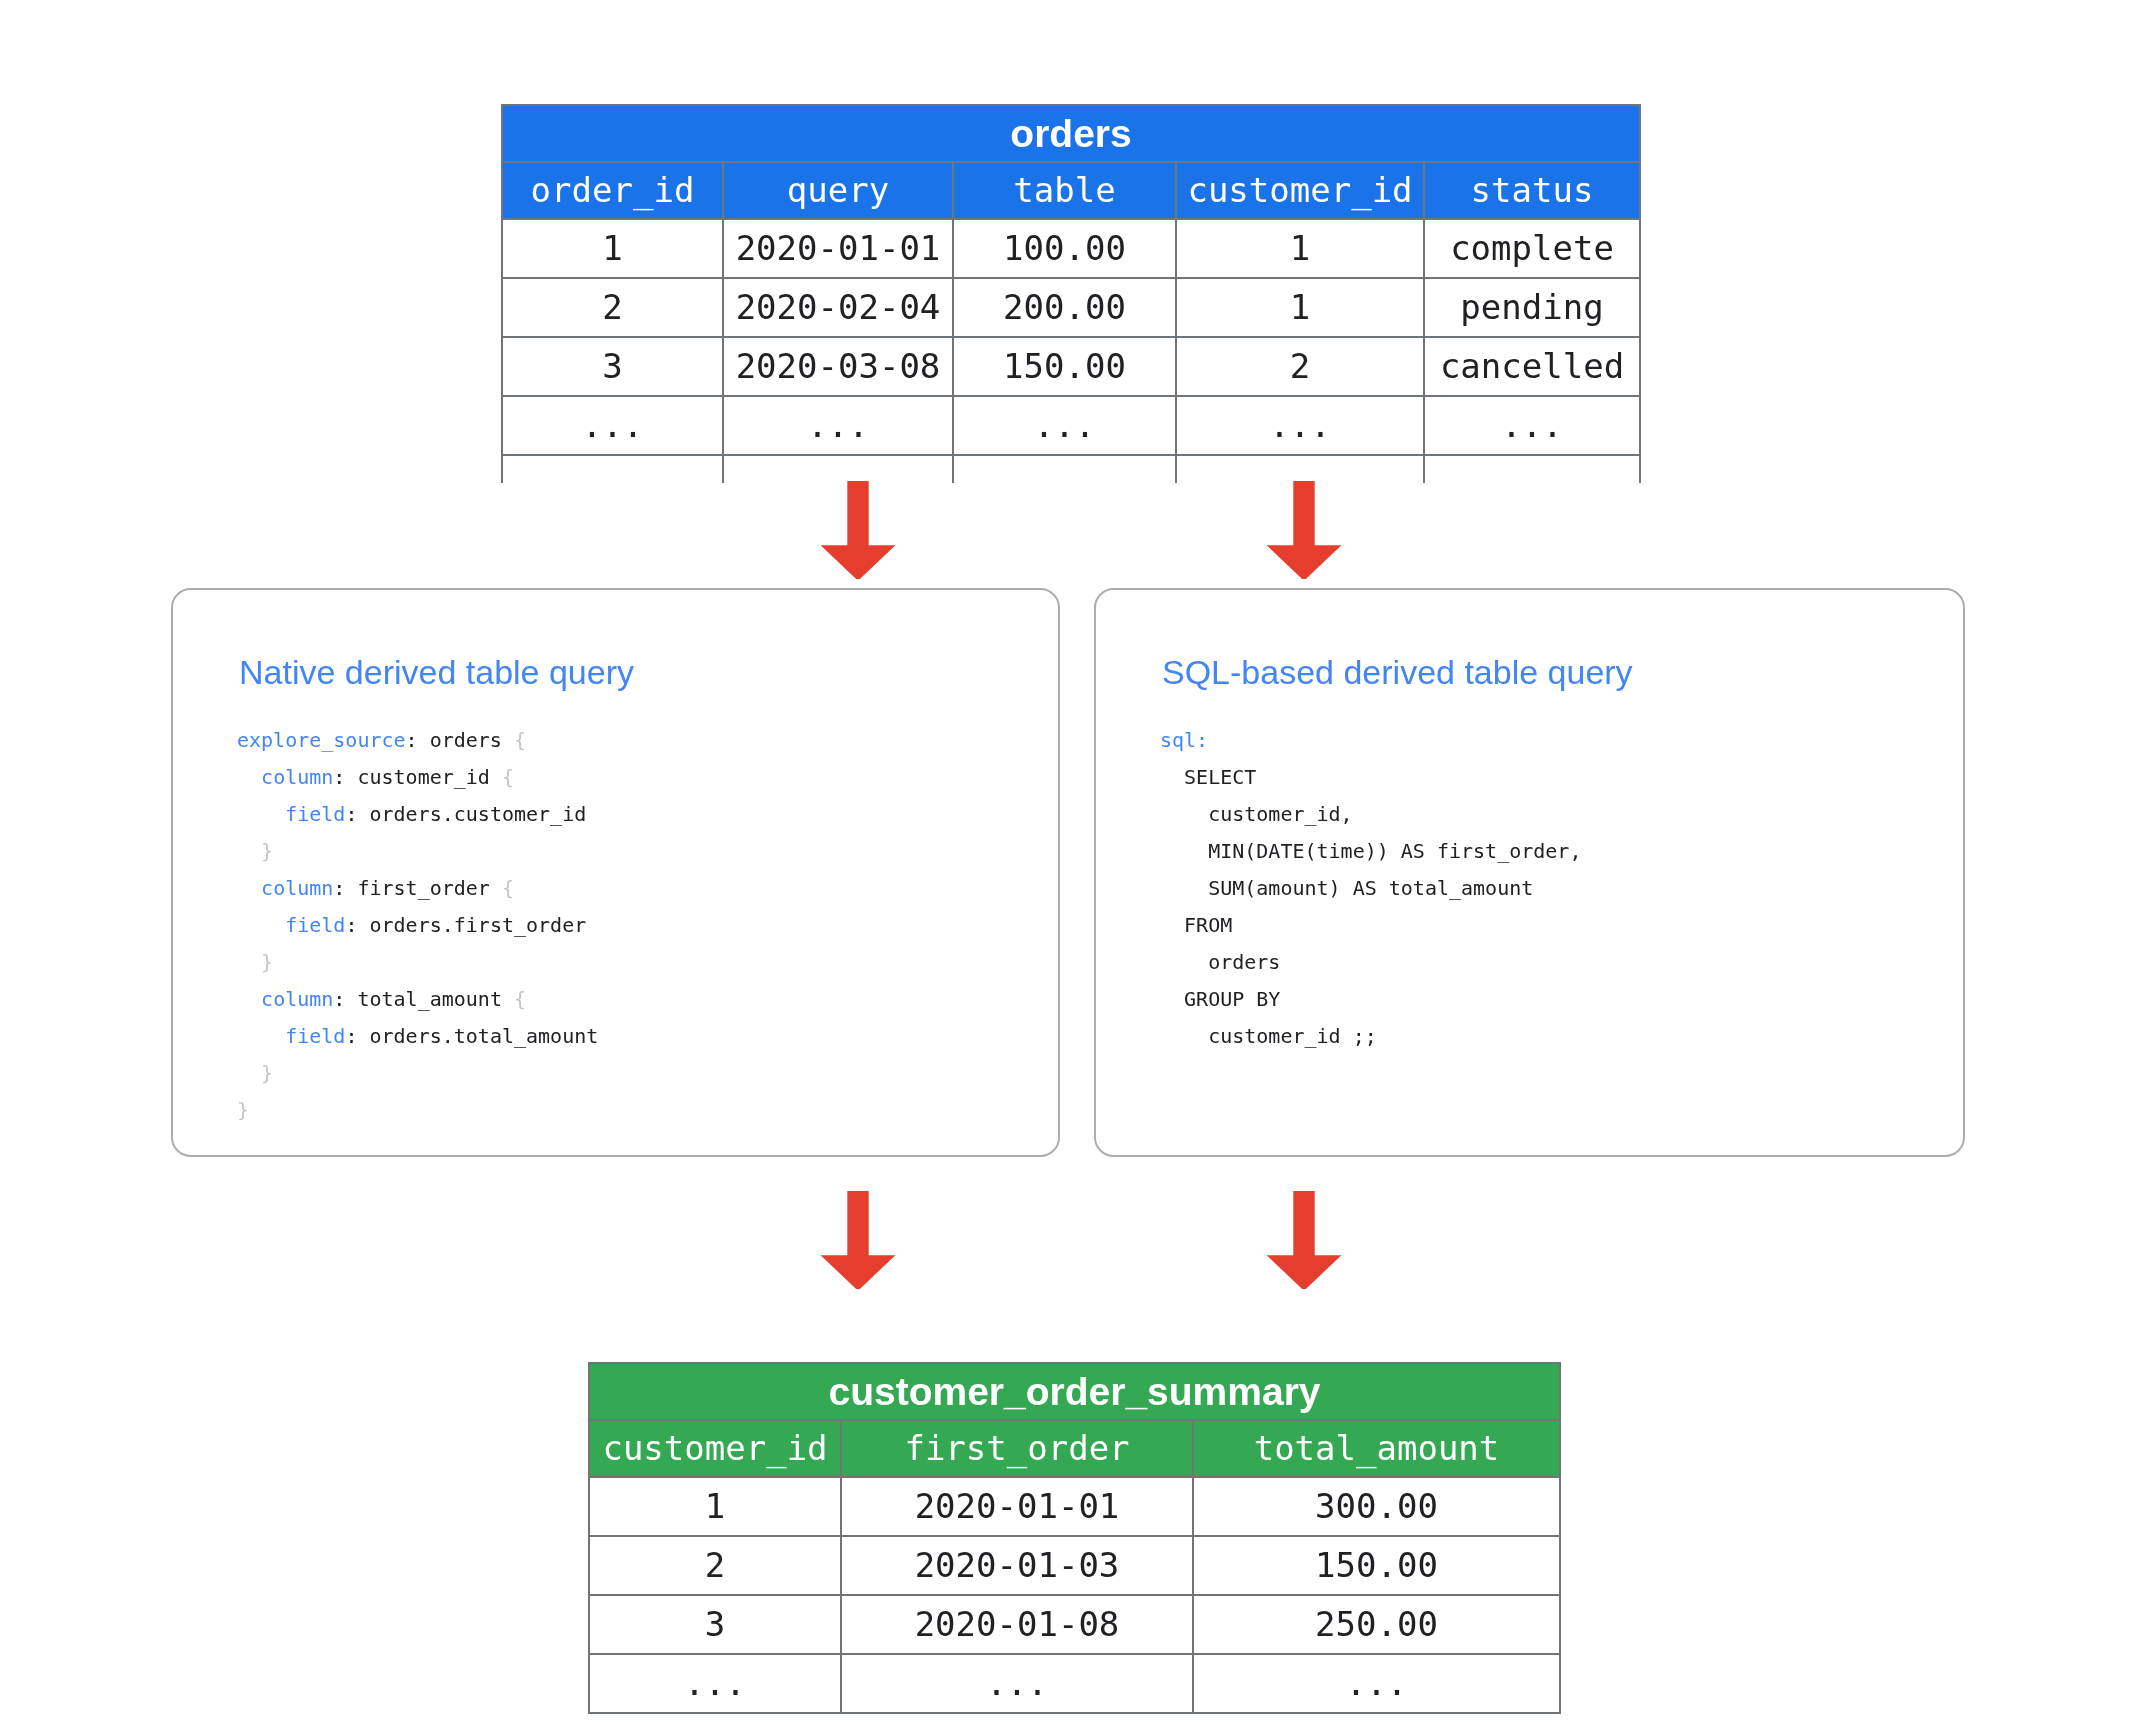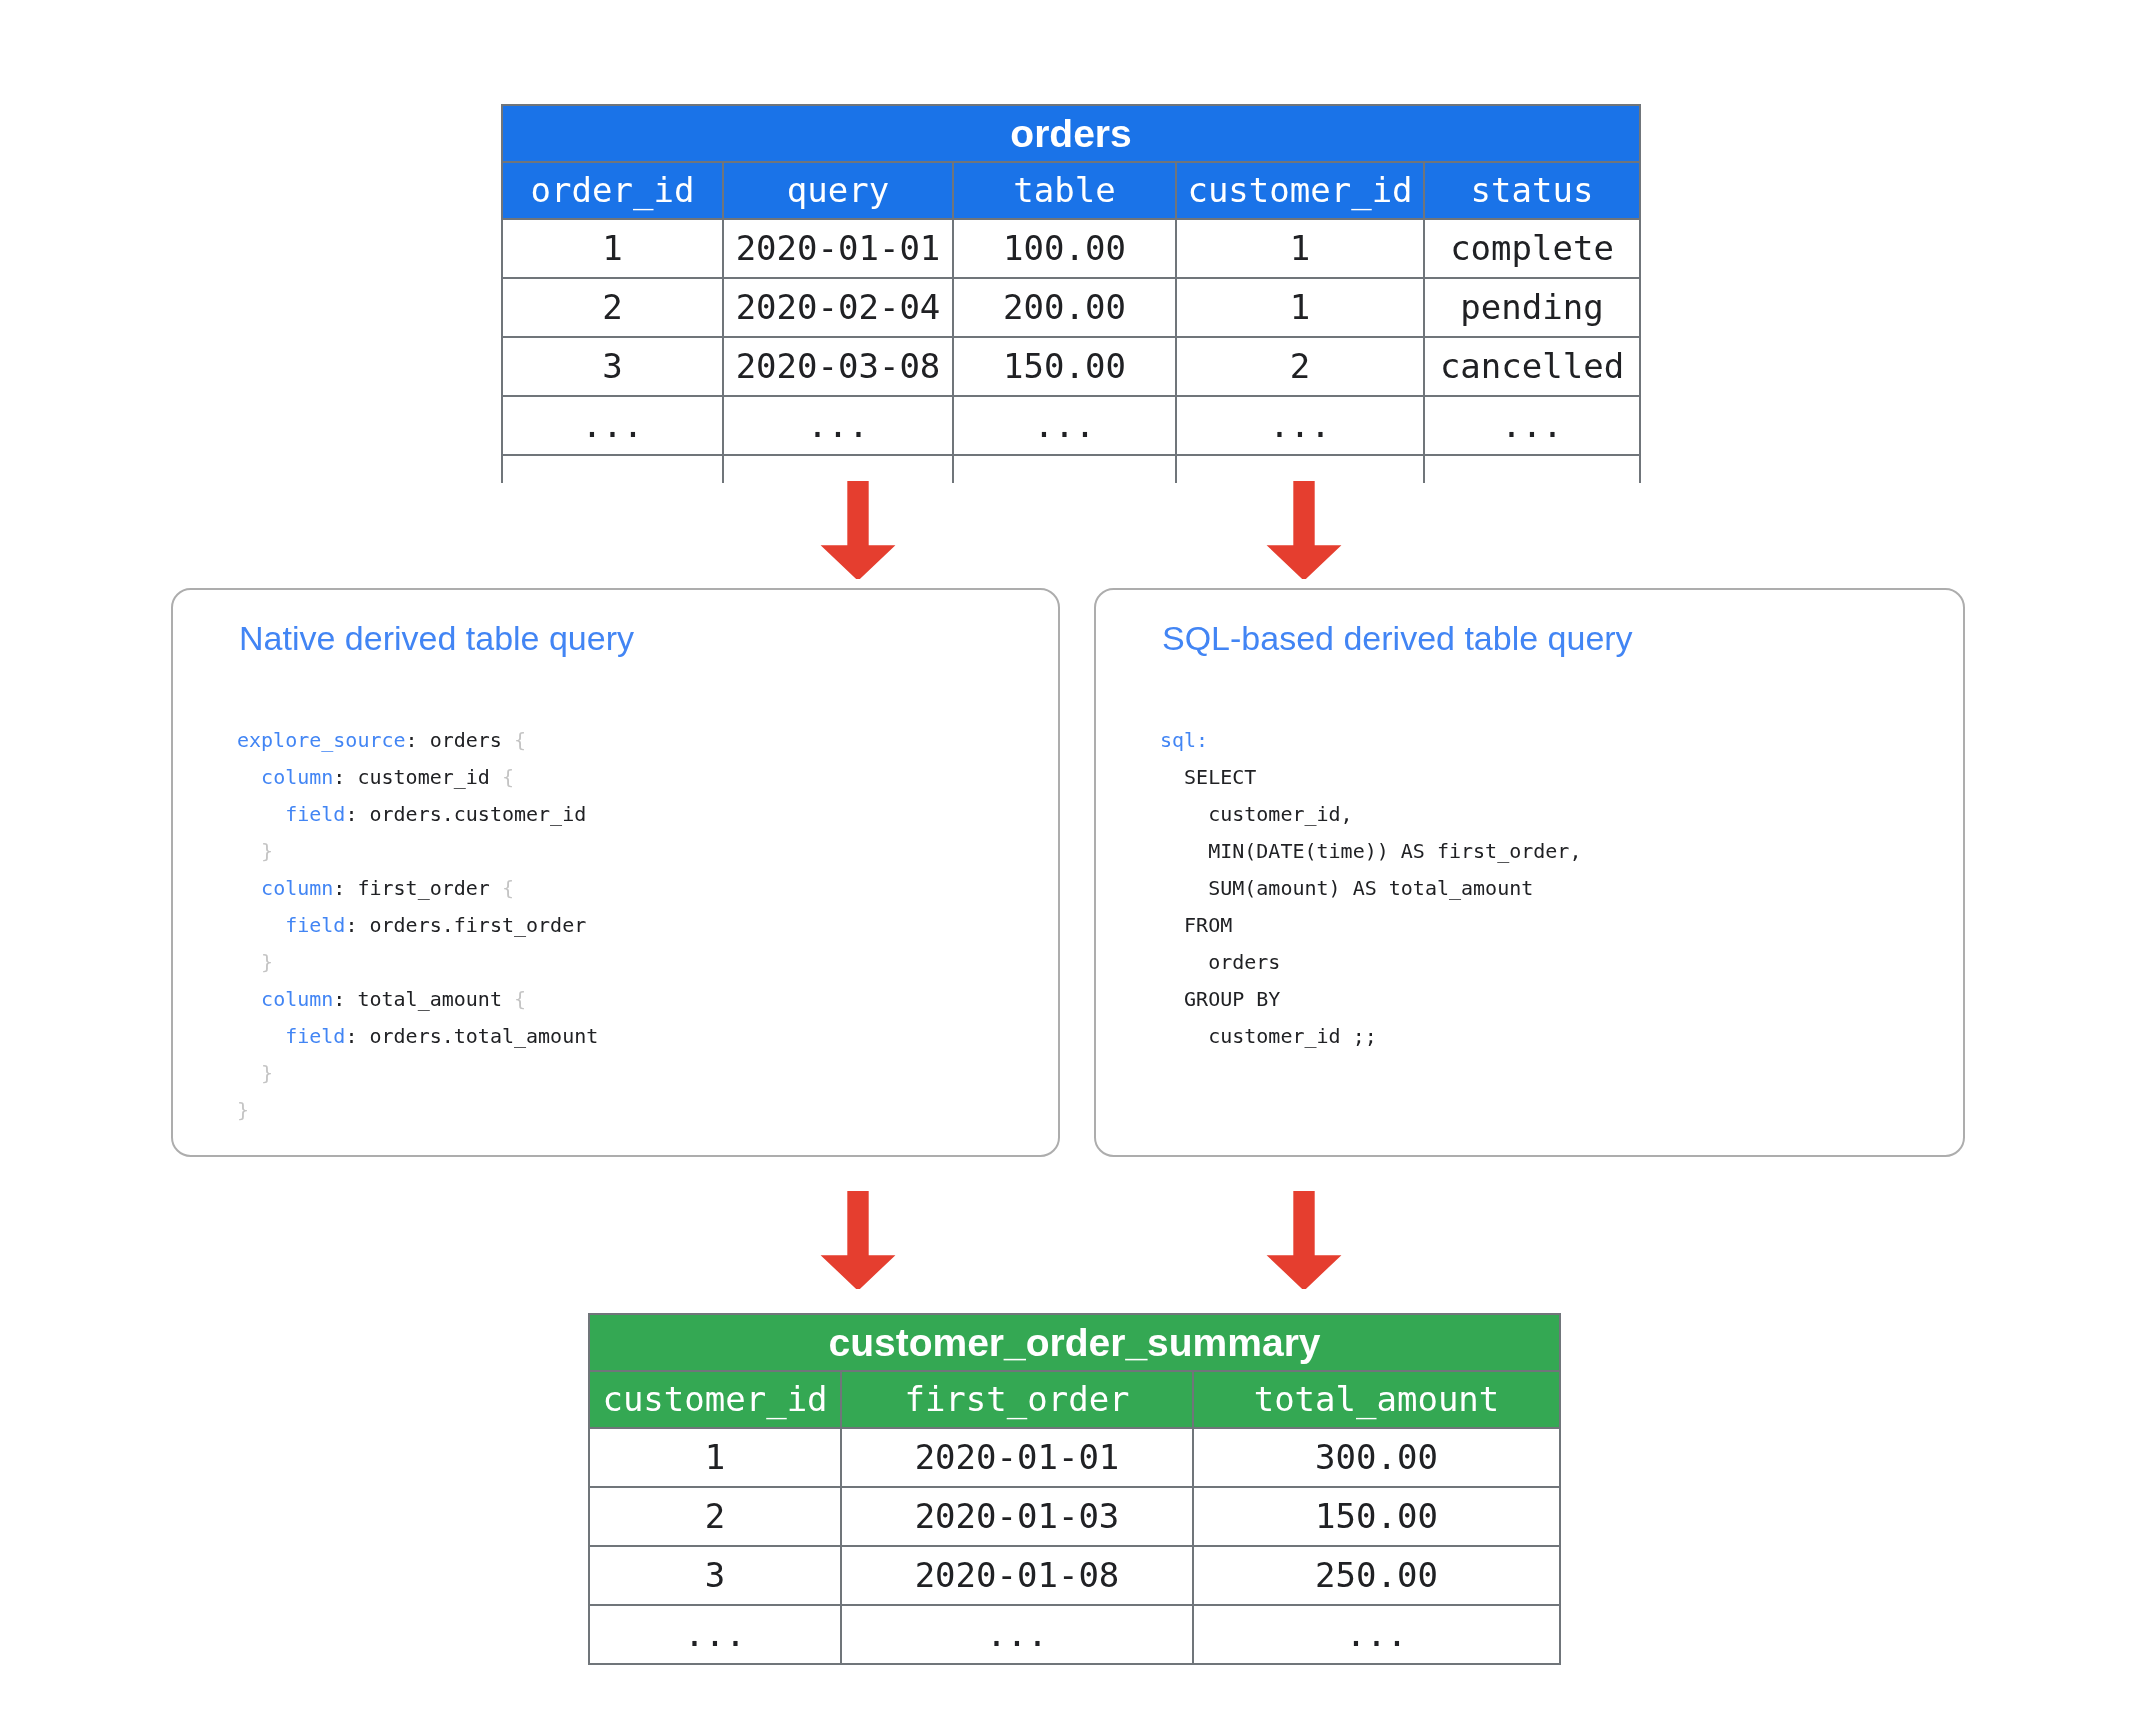--- a/index.html
+++ b/index.html
@@ -71,21 +71,21 @@
   }
   #orders-table .clip-row .cell {
     height: 27px;
     line-height: 27px;
     border-bottom: none;
   }
 
   
   #summary-table {
     left: 588px;
-    top: 1313px;
+    top: 1362px;
     width: 971px;
   }
   #summary-table .table-title {
     background: #34a853;
     font-size: 39px;
     height: 55px;
     line-height: 55px;
   }
   #summary-table .col-head {
     background: #34a853;
@@ -106,21 +106,21 @@
     border-radius: 19.6px;
     background: #ffffff;
     box-sizing: border-box;
   }
   .panel-title {
     color: #4285f4;
     font-family: "Liberation Sans", sans-serif;
     font-size: 34px;
     position: absolute;
     left: 66px;
-    top: 29px;
+    top: 63px;
   }
   .code {
     position: absolute;
     left: 64px;
     top: 132px;
     font-family: "DejaVu Sans Mono", monospace;
     font-size: 20px;
     line-height: 37px;
     color: #202124;
     white-space: pre;

